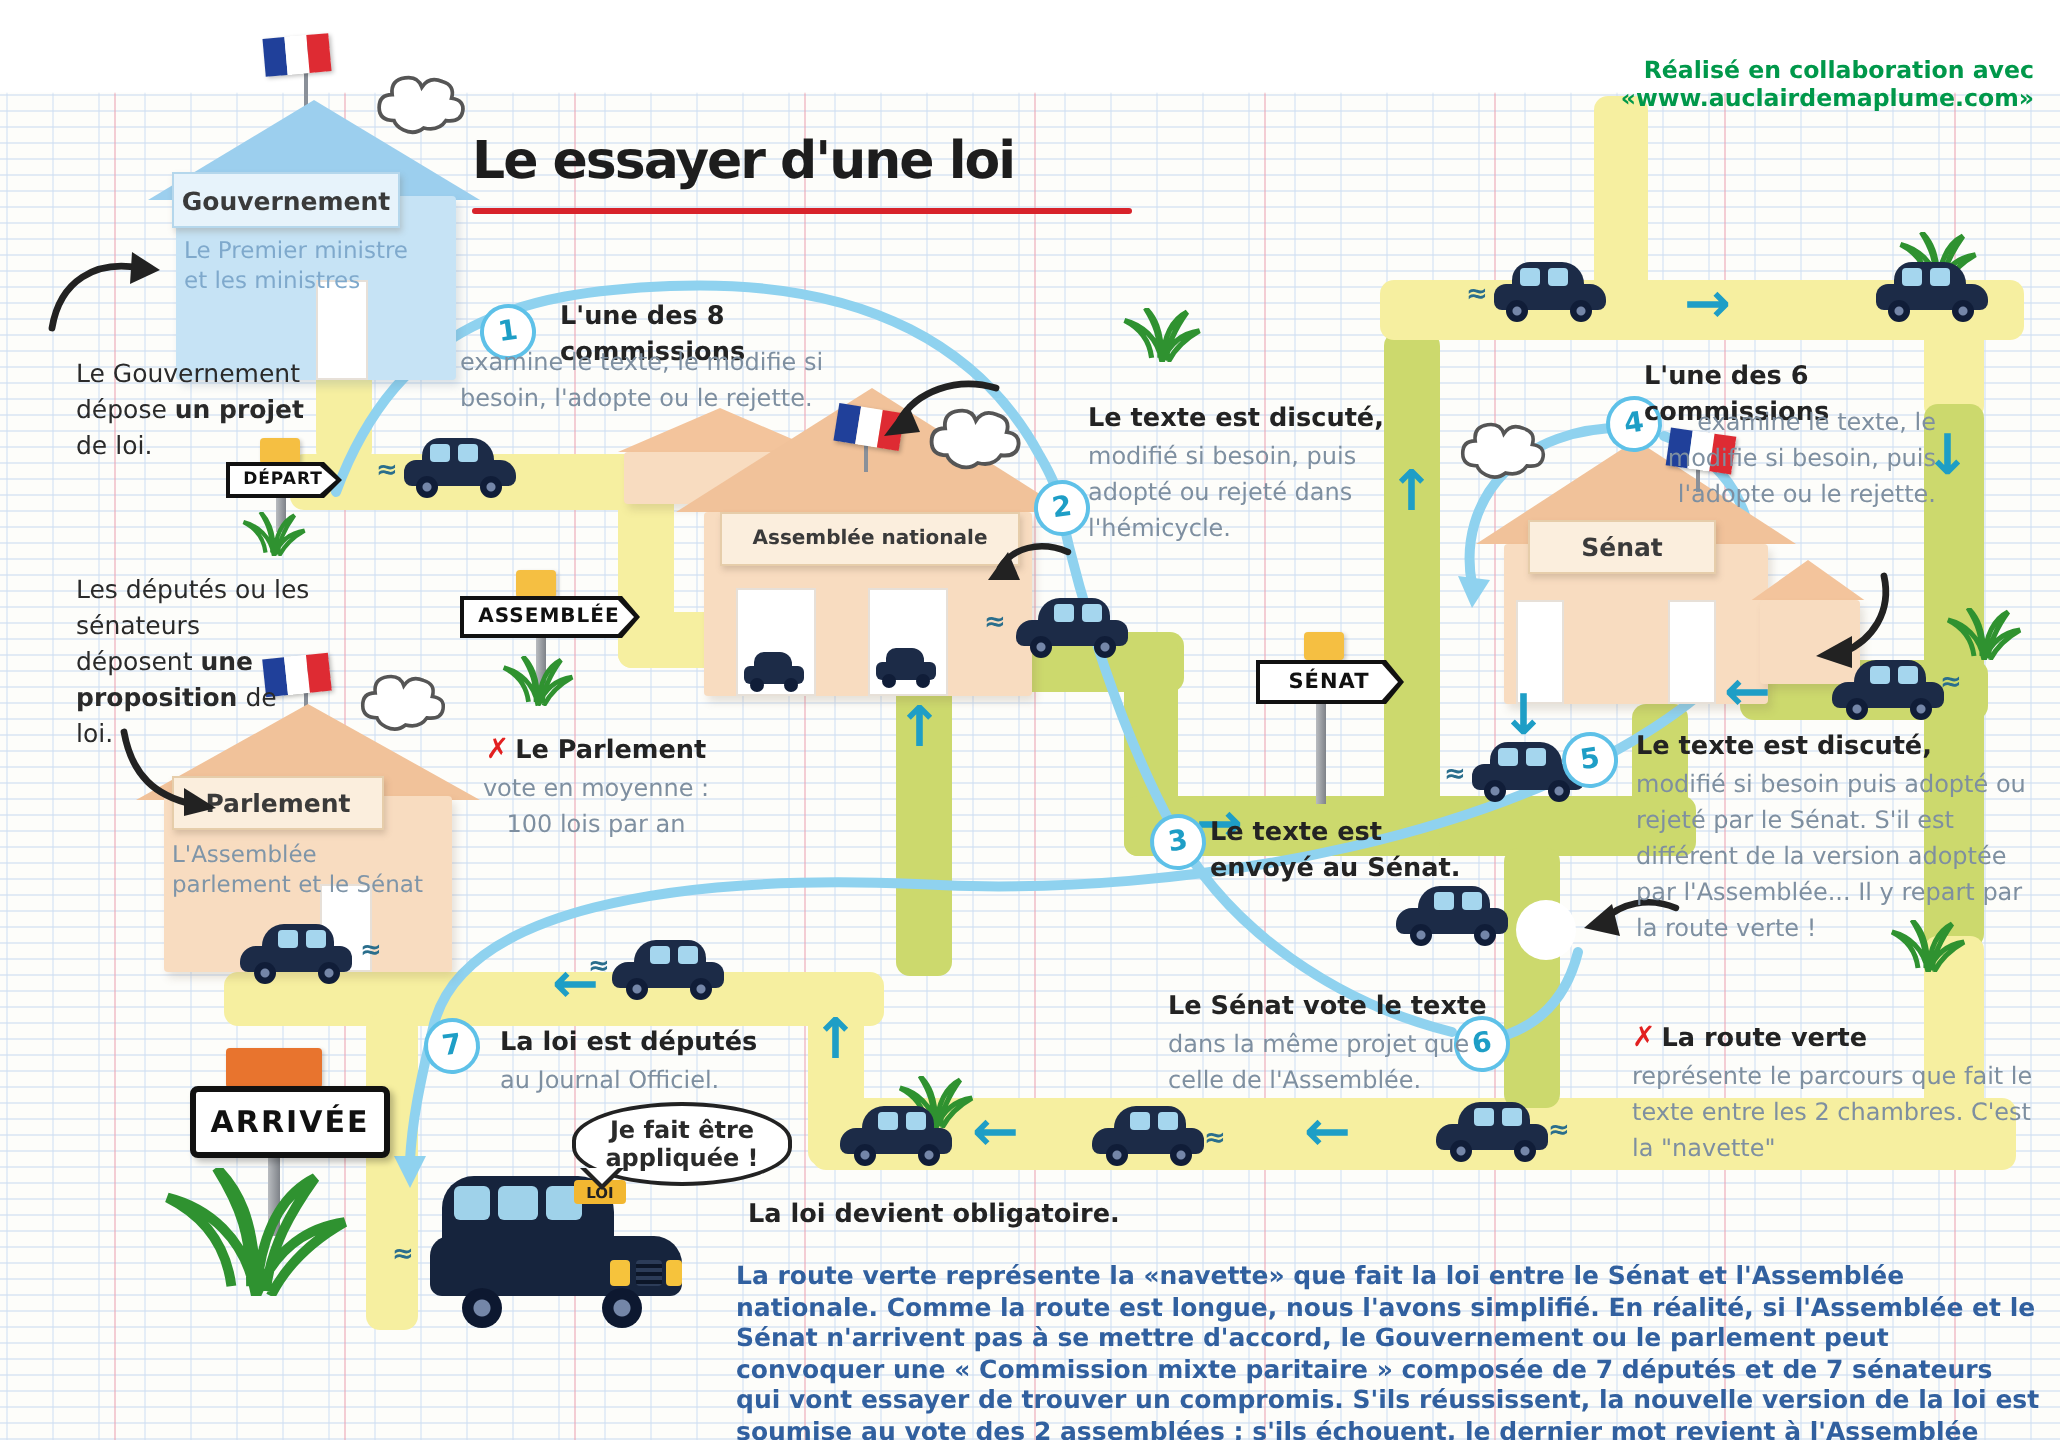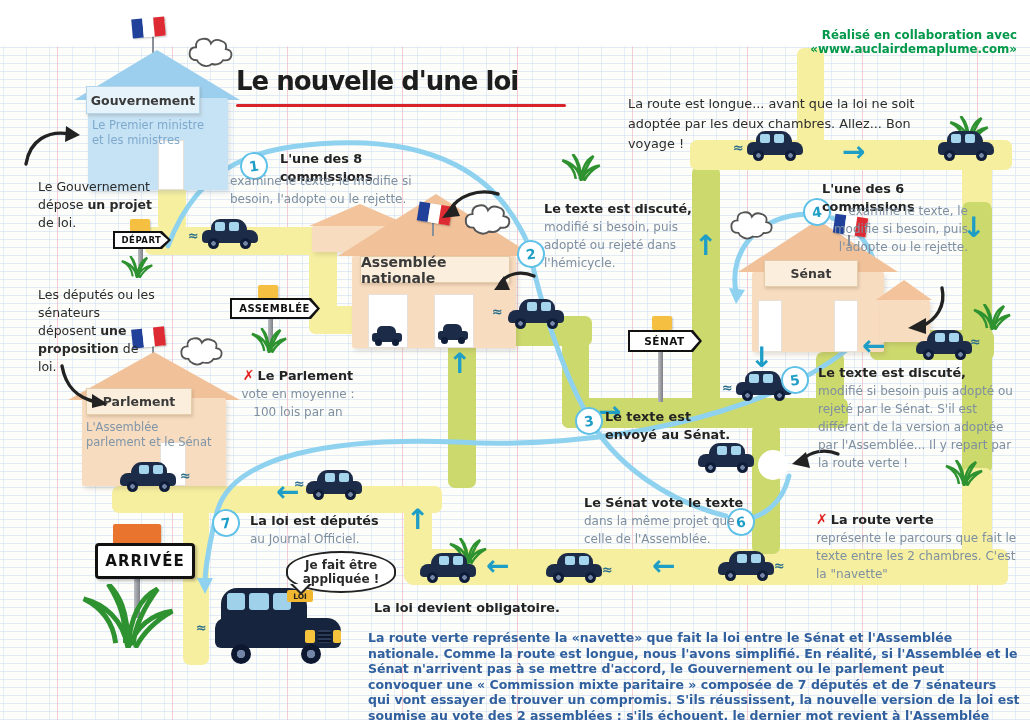--- a/index.html
+++ b/index.html
@@ -169,21 +169,21 @@
     <div class="pole" style="left:132px;top:16px;height:28px;"></div>
     <div class="flag" style="left:118px;top:12px;transform:rotate(9deg);">
         <i></i>
         <i></i>
         <i></i>
       </div>
     <div class="hbody" style="left:52px;top:64px;width:164px;height:92px;"></div>
     <div class="door" style="left:68px;top:102px;width:40px;height:54px;"></div>
     <div class="door" style="left:134px;top:102px;width:40px;height:54px;"></div>
     <div class="plate" style="left:60px;top:64px;width:148px;height:25px;">
-      <span style="font-size:14px;">Assemblée nationale</span>
+      <span style="font-size:10px;">Assemblée nationale</span>
     </div>
   </div>
   <div class="minicar" style="left:372px;top:326px;">
     <div class="ca"></div>
       <div class="cb"></div>
       <div class="t" style="left:3px;"></div>
       <div class="t" style="left:20px;"></div>
   </div>
   <div class="minicar" style="left:438px;top:324px;">
     <div class="ca"></div>
@@ -422,24 +422,23 @@
     </svg>
   <svg class="harrow" style="left:898px;top:282px;" width="50" height="54" viewBox="0 0 50 54">
     <path d="M44,6 C48,24 38,38 24,44" fill="none" stroke="#222" stroke-width="3.4" stroke-linecap="round"></path>
       <polygon points="28,36 10,46 28,52" fill="#222"></polygon>
     </svg>
   <svg class="harrow" style="left:790px;top:446px;" width="52" height="28" viewBox="0 0 52 28">
     <path d="M48,8 C34,2 20,6 12,14" fill="none" stroke="#222" stroke-width="3.2" stroke-linecap="round"></path>
       <polygon points="16,6 2,18 20,22" fill="#222"></polygon>
     </svg>
 
-  <div class="title">Le nouvelle d'une loi</div>
+  <div class="title">Le essayer d'une loi</div>
   <div class="underline"></div>
   <div class="credit">Réalisé en collaboration avec «www.auclairdemaplume.com»</div>
-  <div class="intro">La route est longue... avant que la loi ne soit adoptée par les deux chambres. Allez... Bon voyage !</div>
 
   <div class="txt" style="left:38px;top:178px;width:128px;font-size:12.5px;">
     <span>Le Gouvernement dépose </span><b>un projet</b><span> de loi.</span>
   </div>
   <div class="txt" style="left:38px;top:286px;width:122px;font-size:12.5px;">
     <span>Les députés ou les sénateurs déposent </span><b>une proposition</b><span> de loi.</span>
   </div>
   <div class="txt" style="left:240px;top:366px;width:116px;text-align:center;">
     <span class="cross">✗</span><span class="lead">Le Parlement</span>
     <div class="bodytxt">vote en moyenne : 100 lois par an</div>

